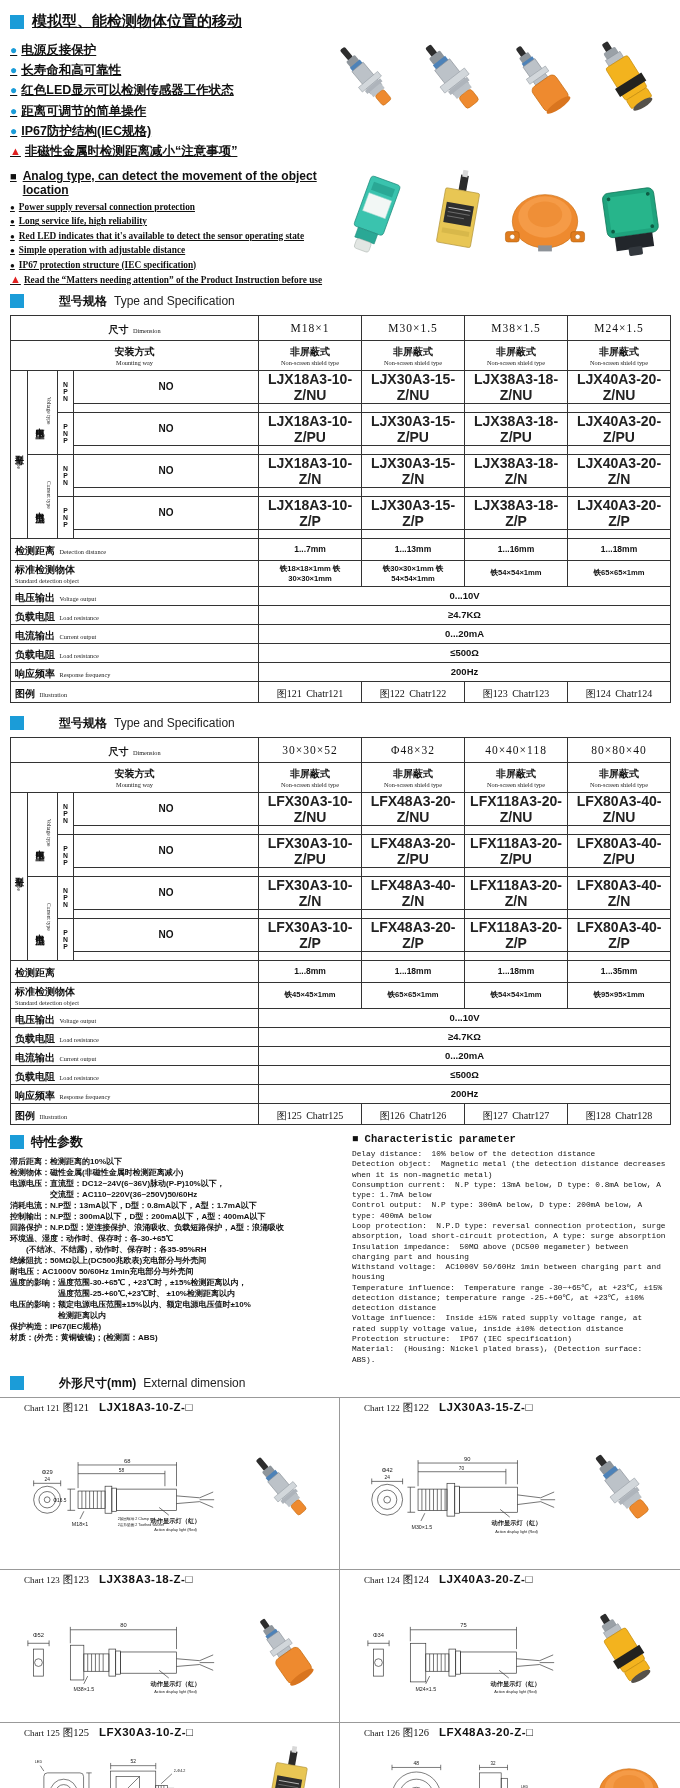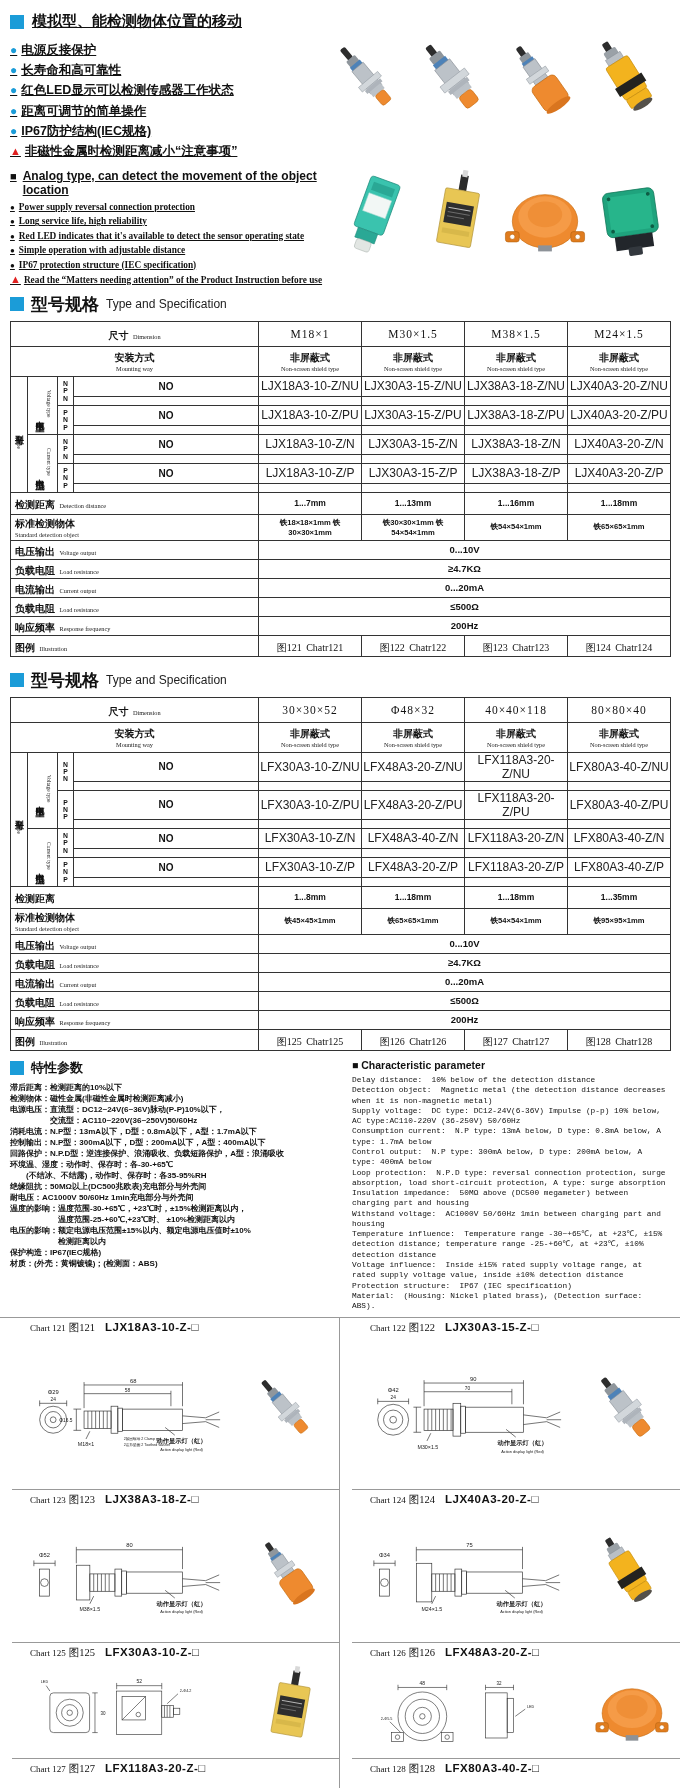--- a/index.html
+++ b/index.html
@@ -20,54 +20,54 @@
   .warnline{display:flex;gap:4px;align-items:baseline;font-weight:bold;font-size:12.5px;margin-top:2px;}
   .tri{color:#e02020;font-size:11px;flex:none;}
   .en-title{display:flex;gap:6px;align-items:baseline;font-size:12px;font-weight:bold;margin:9px 0 3px;}
   .blacksq{font-size:11px;flex:none;}
   ul.enb li{font-family:"Liberation Serif",serif;font-size:9.3px;font-weight:bold;line-height:1.55;}
   ul.enb .bdot{color:#111;font-size:8px;}
   .en-warn{display:flex;gap:3px;align-items:baseline;font-family:"Liberation Serif",serif;
            font-size:9.3px;font-weight:bold;margin-top:1px;}
   
   .sec-head{display:flex;align-items:center;gap:7px;margin:8px 10px 5px;}
-  .sec-head .cn{font-size:17px;font-weight:bold;}
+  .sec-head .cn{font-size:12px;font-weight:bold;margin-left:28px;}
   .sec-head .en{font-size:12px;color:#222;}
   
   table.spec{border-collapse:collapse;width:660px;margin:0 10px;table-layout:fixed;}
   table.spec td{border:1px solid #333;text-align:center;vertical-align:middle;padding:0 1px;overflow:hidden;}
   .r-dim td{height:24px;} .r-mount td{height:29px;} .r-model td{height:19px;} .r-empty td{height:8px;}
   .r-det td{height:21px;} .r-obj td{height:25px;margin-left:16px;} .r-spec td{height:16px;} .r-fig td{height:20px;}
   .cnb1{font-weight:bold;font-size:10px;}
   .ens{font-family:"Liberation Serif",serif;font-size:6.3px;color:#222;}
   .dimval{font-family:"Liberation Serif",serif;font-size:11.5px;letter-spacing:1px;}
-  .model{font-size:12px;font-weight:normal;color:#222;margin-left:34px;}
+  .model{font-size:14px;font-weight:bold;color:#222;margin-left:34px;}
   .npncell span{display:block;font-size:6.8px;font-weight:bold;line-height:1.05;}
   .nocell{font-size:10px;font-weight:bold;}
   .vtext{padding:1px 0;}
   .vtext .vcn{writing-mode:vertical-rl;text-orientation:upright;font-size:9px;font-weight:bold;display:inline-block;letter-spacing:1px;}
   .vtext .ven{writing-mode:vertical-rl;font-size:5.5px;display:inline-block;font-family:"Liberation Serif",serif;}
   .lblL{text-align:left !important;padding-left:4px !important;}
   .objval{font-size:7.6px;font-weight:bold;}
   .detval{font-size:8.5px;font-weight:bold;}
   .specval{font-size:9.5px;font-weight:bold;}
   .figcn{font-size:10px;font-family:"Liberation Serif",serif;}
   .figen{font-family:"Liberation Serif",serif;font-size:10px;}
   
   .params{display:flex;gap:12px;padding:8px 10px 2px;}
   .pcol-cn{width:330px;flex:none;}
   .pcol-en{flex:1;}
   .phead-cn{display:flex;gap:7px;align-items:center;margin-bottom:5px;}
   .phead-cn .cn{font-size:13px;font-weight:bold;}
-  .phead-en{font-family:Liberation Sans, sans-serif;font-size:10.5px;font-weight:bold;margin-bottom:4px;}
+  .phead-en{font-family:Liberation Mono, monospace;font-size:10.5px;font-weight:bold;margin-bottom:4px;}
   .pline-cn{font-size:8px;font-weight:bold;line-height:1.38;white-space:pre-wrap;}
   .pline-en{font-family:Liberation Mono, monospace;font-size:7.8px;line-height:1.32;white-space:pre-wrap;}
   
   .charts{margin-top:4px;border-top:1px solid #999;display:grid;grid-template-columns:340px 340px;}
-  .panel{border-bottom:1px solid #999;padding:3px 4px 0 18px;box-sizing:border-box;margin-left:12px;}
+  .panel{border-bottom:1px solid #999;padding:3px 4px 0 24px;box-sizing:border-box;}
   .panel.left{border-right:1px solid #999;}
   .rh1{height:172px;} .rh2{height:153px;} .rh3{height:116px;} .rh4{height:140px;}
   .panel-head{display:flex;align-items:baseline;gap:3px;height:16px;}
   .chart-en{font-family:"Liberation Serif",serif;font-size:9px;}
   .chart-cn{font-family:"Liberation Serif",serif;font-size:10.5px;}
   .chart-model{font-weight:bold;font-size:11.5px;letter-spacing:.5px;margin-left:7px;}
   .panel-body{display:flex;align-items:center;height:calc(100% - 18px);}
   svg.drawing{width:222px;height:96%;flex:none;}
   svg.photo{width:96px;height:92%;margin-left:auto;margin-right:4px;}
   .ln{stroke:#333;fill:none;stroke-width:0.7;}
@@ -637,33 +637,37 @@
       <div class="pline-cn">　　　　　　温度范围-25-+60℃,+23℃时、 ±10%检测距离以内</div>
       <div class="pline-cn">电压的影响：额定电源电压范围±15%以内、额定电源电压值时±10%</div>
       <div class="pline-cn">　　　　　　检测距离以内</div>
       <div class="pline-cn">保护构造：IP67(IEC规格)</div>
       <div class="pline-cn">材质：(外壳：黄铜镀镍)；(检测面：ABS)</div>
     </div>
     <div class="pcol-en">
       <div class="phead-en">■ Characteristic parameter</div>
       <div class="pline-en">Delay distance:  10% below of the detection distance</div>
       <div class="pline-en">Detection object:  Magnetic metal (the detection distance decreases when it is non-magnetic metal)</div>
-      <div class="pline-en">Supply voltage:  DC type: DC12-24V(6-36V) Impulse (p-p) 10% below, AC type:AC110-220V (36-250V) 50/60Hz</div>
       <div class="pline-en">Consumption current:  N.P type: 13mA below, D type: 0.8mA below, A type: 1.7mA below</div>
       <div class="pline-en">Control output:  N.P type: 300mA below, D type: 200mA below, A type: 400mA below</div>
       <div class="pline-en">Loop protection:  N.P.D type: reversal connection protection, surge absorption, load short-circuit protection, A type: surge absorption</div>
       <div class="pline-en">Insulation impedance:  50MΩ above (DC500 megameter) between charging part and housing</div>
       <div class="pline-en">Withstand voltage:  AC1000V 50/60Hz 1min between charging part and housing</div>
       <div class="pline-en">Temperature influence:  Temperature range -30~+65℃, at +23℃, ±15% detection distance; temperature range -25-+60℃, at +23℃, ±10% detection distance</div>
       <div class="pline-en">Voltage influence:  Inside ±15% rated supply voltage range, at rated supply voltage value, inside ±10% detection distance</div>
       <div class="pline-en">Protection structure:  IP67 (IEC specification)</div>
       <div class="pline-en">Material:  (Housing: Nickel plated brass), (Detection surface: ABS).</div>
     </div>
   </div>
 
+  <div class="sec-head">
+    <span class="bluesq"></span>
+    <span class="cn">外形尺寸(mm)</span>
+    <span class="en">External dimension</span>
+  </div>
 
   <div class="charts">
 
     <div class="panel left rh1">
       <div class="panel-head">
         <span class="chart-en">Chart 121</span>
         <span class="chart-cn">图121</span>
         <span class="chart-model">LJX18A3-10-Z-□</span>
       </div>
       <div class="panel-body">

